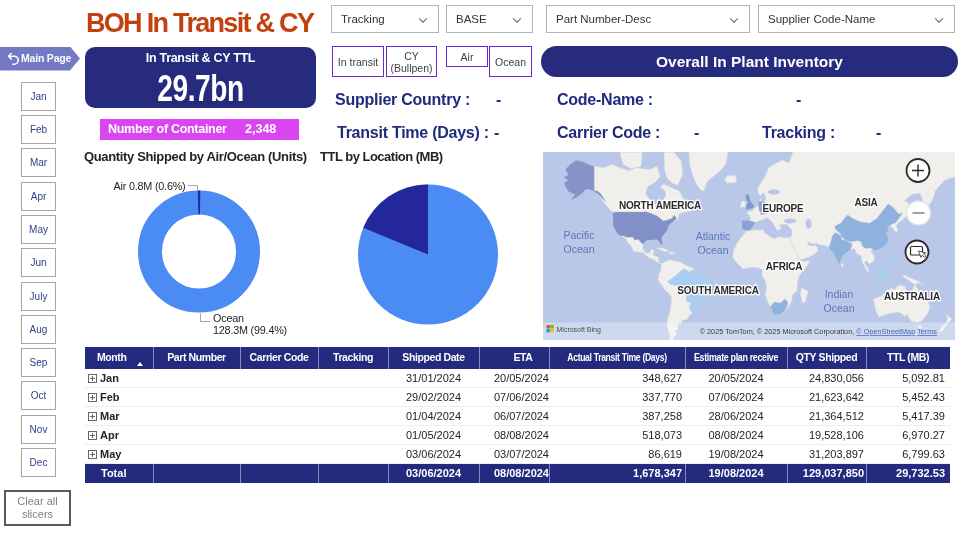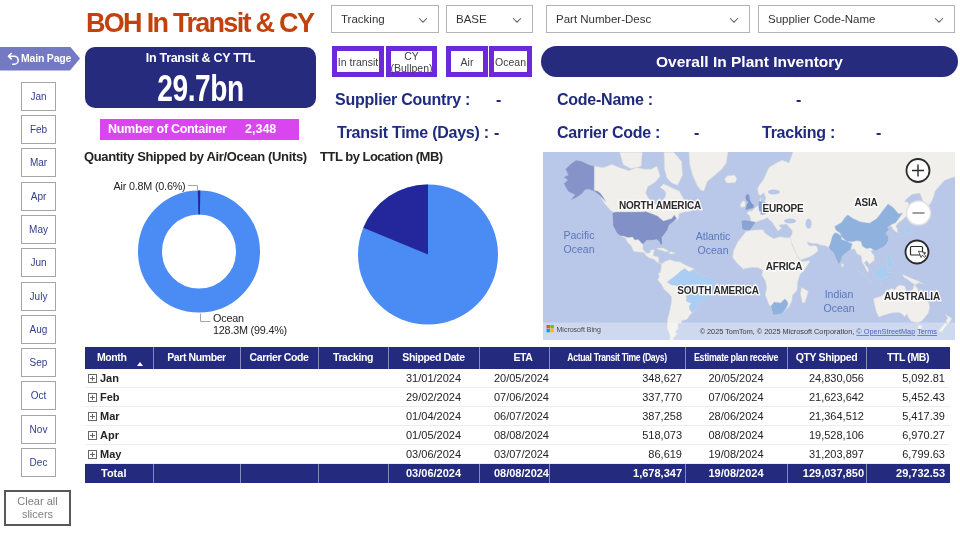--- a/index.html
+++ b/index.html
@@ -1,21 +1,21 @@
 <!DOCTYPE html>
 <html><head>
 <meta charset="utf-8">
 <style>
 * { margin:0; padding:0; box-sizing:border-box; }
 html,body { width:960px; height:537px; background:#fff; font-family:"Liberation Sans", sans-serif; overflow:hidden; }
 #page { position:relative; width:960px; height:537px; background:#fff; }
 .abs { position:absolute; }
 .ddl { position:absolute; height:28px; background:#fff; border:1px solid #b3b3b3; font-size:11.5px; color:#333; line-height:26px; padding-left:9px; }
 .ddl .chev { position:absolute; right:10px; top:10px; width:10px; height:9px; }
-.btn { position:absolute; background:#fff; border:5px solid #6d28d9; color:#404040; font-size:10.5px; display:flex; align-items:center; justify-content:center; text-align:center; line-height:12px; }
+.btn { position:absolute; background:#fff; border:1px solid #6d28d9; color:#404040; font-size:10.5px; display:flex; align-items:center; justify-content:center; text-align:center; line-height:12px; }
 .mbtn { position:absolute; left:21px; width:35px; height:29px; background:#fff; border:1px solid #a6a6a6; color:#33408c; font-size:10px; display:flex; align-items:center; justify-content:center; }
 .info { position:absolute; font-size:16px; font-weight:bold; color:#1f2b7c; letter-spacing:-0.25px; }
 #tbl .row { position:absolute; left:0; width:865px; height:19.1px; line-height:19px; color:#252423; }
 #tbl .cell { position:absolute; top:0; height:19px; white-space:nowrap; }
 #tbl .k4 { left:303px; width:91px; text-align:center; }
 #tbl .k5 { left:394px; width:70px; text-align:right; }
 #tbl .k6 { left:464px; width:133px; text-align:right; }
 #tbl .k7 { left:600px; width:102px; text-align:center; }
 #tbl .k8 { left:702px; width:77px; text-align:right; }
 #tbl .k9 { left:781px; width:79px; text-align:right; }
@@ -55,21 +55,21 @@
   <span style="position:absolute; left:21px; top:5px; color:#fff; font-size:10.5px; font-weight:bold; letter-spacing:-0.2px;">Main Page</span>
 </div>
 
 <div class="abs" style="left:85px; top:47px; width:231px; height:61px; background:#272b7e; border-radius:10px; text-align:center;">
   <div style="color:#fff; font-size:12.5px; font-weight:bold; margin-top:4px; letter-spacing:-0.3px;">In Transit &amp; CY TTL</div>
   <div style="color:#fff; font-size:36px; font-weight:bold; margin-top:3px; letter-spacing:-0.5px; transform:scaleX(0.78);">29.7bn</div>
 </div>
 
 <div class="btn" style="left:332px; top:46px; width:52px; height:31px;">In transit</div>
 <div class="btn" style="left:386px; top:46px; width:51px; height:31px;">CY<br>(Bullpen)</div>
-<div class="btn" style="left:446px; top:46px; width:42px; height:31px;">Air</div>
+<div class="btn" style="left:446px; top:46px; width:42px; height:21px;">Air</div>
 <div class="btn" style="left:489px; top:46px; width:43px; height:31px;">Ocean</div>
 
 <div class="abs" style="left:541px; top:46px; width:417px; height:31px; background:#272b7e; border-radius:15.5px; color:#fff; font-size:15.5px; font-weight:bold; text-align:center; line-height:31px;">Overall In Plant Inventory</div>
 
 <div class="abs" style="left:100px; top:118.5px; width:199px; height:21px; background:#d946ef; color:#fff; font-size:13px; font-weight:bold;">
   <span style="position:absolute; left:8px; top:3.5px; font-size:12.5px; letter-spacing:-0.3px;">Number of Container</span>
   <span style="position:absolute; left:145px; top:3.5px; font-size:12.5px;">2,348</span>
 </div>
 
 <div class="info" style="left:335px; top:91px;">Supplier Country :</div>

